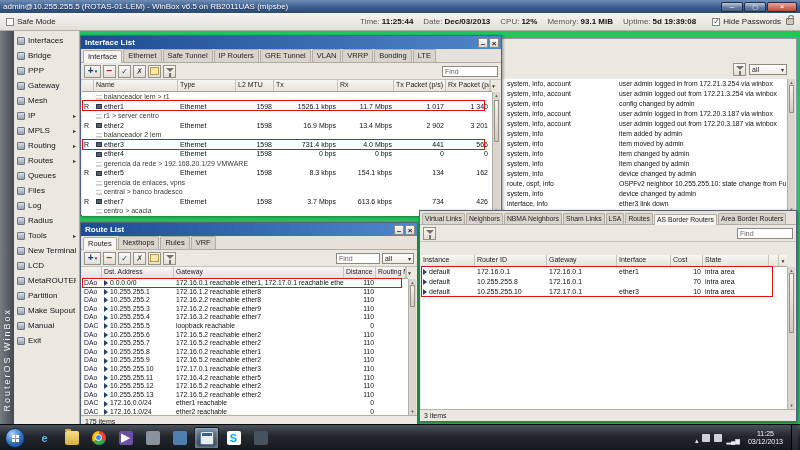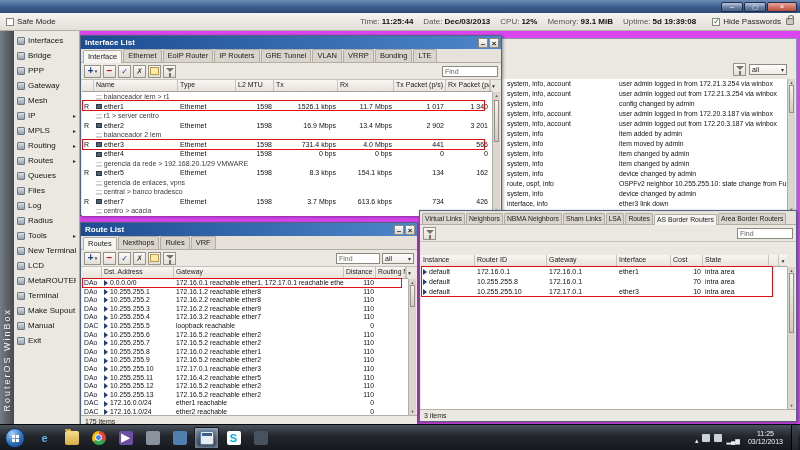--- a/index.html
+++ b/index.html
@@ -33,21 +33,21 @@
   
   .main { position:relative; height:393px; display:flex; }
   .brandstrip { width:14px; background:linear-gradient(90deg,#777d84,#454a51); display:flex; }
   .brandstrip span { writing-mode:vertical-rl; transform:rotate(180deg); color:#f2f4f6; font-size:9px; letter-spacing:2px; margin:auto auto 12px auto; white-space:nowrap; }
   .sidebar { width:66px; background:#ebe8e2; border-right:1px solid #aeaaa2; padding-top:2px; }
   .sb-item { height:15px; display:flex; align-items:center; gap:3px; padding:0 3px; font-size:8px; color:#141414; }
   .sb-icon { width:8px; height:8px; background:linear-gradient(#d8dee5,#97a2ae); border:1px solid #6d7884; border-radius:1px; flex:none; }
   .sb-label { white-space:nowrap; overflow:hidden; }
   .sb-arrow { margin-left:auto; }
   .sb-arrow::before { content:"▸"; font-size:6px; color:#333; }
-  .workspace { position:relative; flex:1; background:#d946ef; overflow:hidden;text-decoration:underline; }
+  .workspace { position:relative; flex:1; background:#22c55e; overflow:hidden;text-decoration:underline; }
 
   
   .win { position:absolute; background:#ebe8e2; border:1px solid #55647e; box-shadow:1px 1px 3px rgba(0,0,0,.4); }
   .win-title { height:13px; background:linear-gradient(90deg,#1d4c92,#4e86ca); color:#fff; font-size:8px; font-weight:bold; display:flex; align-items:center; padding:0 2px 0 4px; }
   .win-title > span:first-child { white-space:nowrap; }
   .win-btns { margin-left:auto; display:flex; gap:1px; }
   .wbtn { width:10px; height:10px; background:linear-gradient(#fdfdfb,#d8d4cc); border:1px solid #8d897f; position:relative; }
   .wbtn::before { position:absolute; left:0; right:0; top:0; text-align:center; font-size:8px; line-height:9px; color:#222; }
   .wbtn.min::before { content:"–"; }
   .wbtn.close::before { content:"×"; }
@@ -140,20 +140,21 @@
   .net-icon::before { content:"▂▄▆"; color:#e8ecf0; font-size:6px; letter-spacing:0; }
   .clock { text-align:center; font-size:7px; color:#f0f3f6; line-height:8px; padding:0 4px; }
   .show-desktop { width:7px; height:26px; border-left:1px solid #000; background:linear-gradient(#3d434c,#1f2329); }
 </style>
 </head>
 <body>
 
 <div class="screen">
 
   <div class="titlebar">
+    <span class="title-text">admin@10.255.255.5 (ROTAS-01-LEM) - WinBox v6.5 on RB2011UAS (mipsbe)</span>
     <div class="win-ctrl">
       <span class="wc min"></span>
       <span class="wc max"></span>
       <span class="wc close"></span>
     </div>
   </div>
 
   <div class="topbar">
     <span class="cb"></span>
     <span class="lbl">Safe Mode</span>
@@ -242,21 +243,21 @@
         <div class="sb-item">
           <span class="sb-icon"></span>
           <span class="sb-label">LCD</span>
         </div>
         <div class="sb-item">
           <span class="sb-icon"></span>
           <span class="sb-label">MetaROUTER</span>
         </div>
         <div class="sb-item">
           <span class="sb-icon"></span>
-          <span class="sb-label">Terminal</span>
+          <span class="sb-label">Partition</span>
         </div>
         <div class="sb-item">
           <span class="sb-icon"></span>
           <span class="sb-label">Make Supout.rif</span>
         </div>
         <div class="sb-item">
           <span class="sb-icon"></span>
           <span class="sb-label">Manual</span>
         </div>
         <div class="sb-item">
@@ -350,21 +351,21 @@
         <div class="win-title">
           <span>Interface List</span>
           <span class="win-btns">
             <span class="wbtn min"></span>
             <span class="wbtn close"></span>
           </span>
         </div>
         <div class="win-tabs" id="if-tabs">
             <span class="tab active">Interface</span>
             <span class="tab">Ethernet</span>
-            <span class="tab">EoIP Router</span>
+            <span class="tab">Safe Tunnel</span>
             <span class="tab">IP Routers</span>
             <span class="tab">GRE Tunnel</span>
             <span class="tab">VLAN</span>
             <span class="tab">VRRP</span>
             <span class="tab">Bonding</span>
             <span class="tab">LTE</span>
           </div>
         <div class="win-toolbar">
           <span class="tbtn add"></span>
           <span class="tbtn rem"></span>

